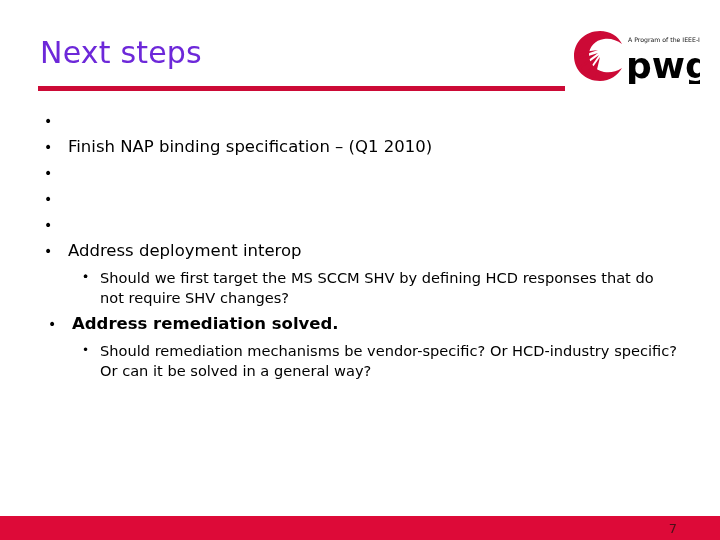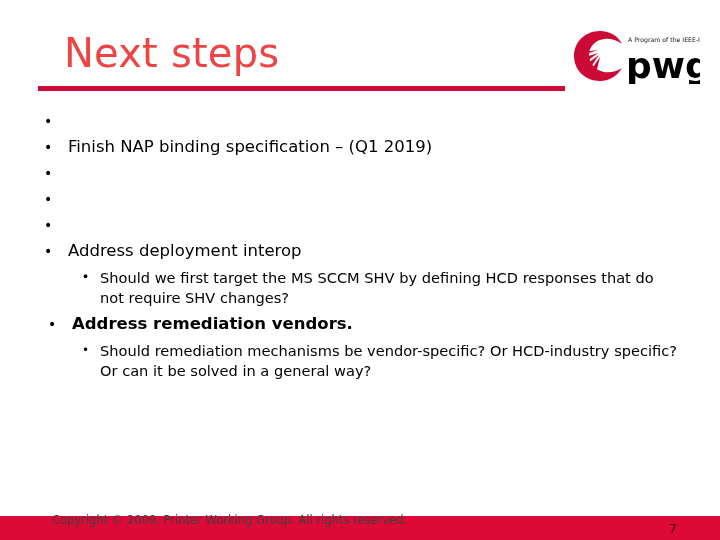--- a/index.html
+++ b/index.html
@@ -21,27 +21,26 @@
     height: 540px;
     background: #ffffff;
     overflow: hidden;
   }
 
   
   #slide-title {
     position: absolute;
     left: 40px;
     top: 33px;
-    font-size: 40px;
+    font-size: 30px;
     line-height: 40px;
     font-weight: 400;
-    color: #ef4444;
+    color: #6d28d9;
     letter-spacing: 0.2px;
     white-space: nowrap;
-    margin-left: 24px;
   }
 
   
   #title-rule {
     position: absolute;
     left: 38px;
     top: 86px;
     width: 527px;
     height: 5px;
     background: #CC0A36;
@@ -165,21 +164,21 @@
   </div>
 
   <div id="body">
 
     <div class="lvl1">
       <span class="bullet">•</span>
     </div>
 
     <div class="lvl1">
       <span class="bullet">•</span>
-      <span>Finish NAP binding specification – (Q1 2019)</span>
+      <span>Finish NAP binding specification – (Q1 2010)</span>
     </div>
 
     <div class="lvl1">
       <span class="bullet">•</span>
     </div>
 
     <div class="lvl1">
       <span class="bullet">•</span>
     </div>
 
@@ -200,29 +199,28 @@
 
     <div class="lvl2">
       <span class="bullet">•</span>
       <span>Should we first target the MS SCCM SHV by defining HCD responses that do not require SHV changes?</span>
     </div>
 
     <div class="spacer-2"></div>
 
     <div class="lvl1 bold">
       <span class="bullet">•</span>
-      <span>Address remediation vendors.</span>
+      <span>Address remediation solved.</span>
     </div>
 
     <div class="spacer-2"></div>
 
     <div class="lvl2">
       <span class="bullet">•</span>
       <span>Should remediation mechanisms be vendor-specific? Or HCD-industry specific? Or can it be solved in a general way?</span>
     </div>
 
   </div>
 
   <div id="footer-bar"></div>
-  <div id="footer-copyright">Copyright © 2009, Printer Working Group. All rights reserved.</div>
   <div id="page-number">7</div>
 
 </div>
 
 </body></html>

